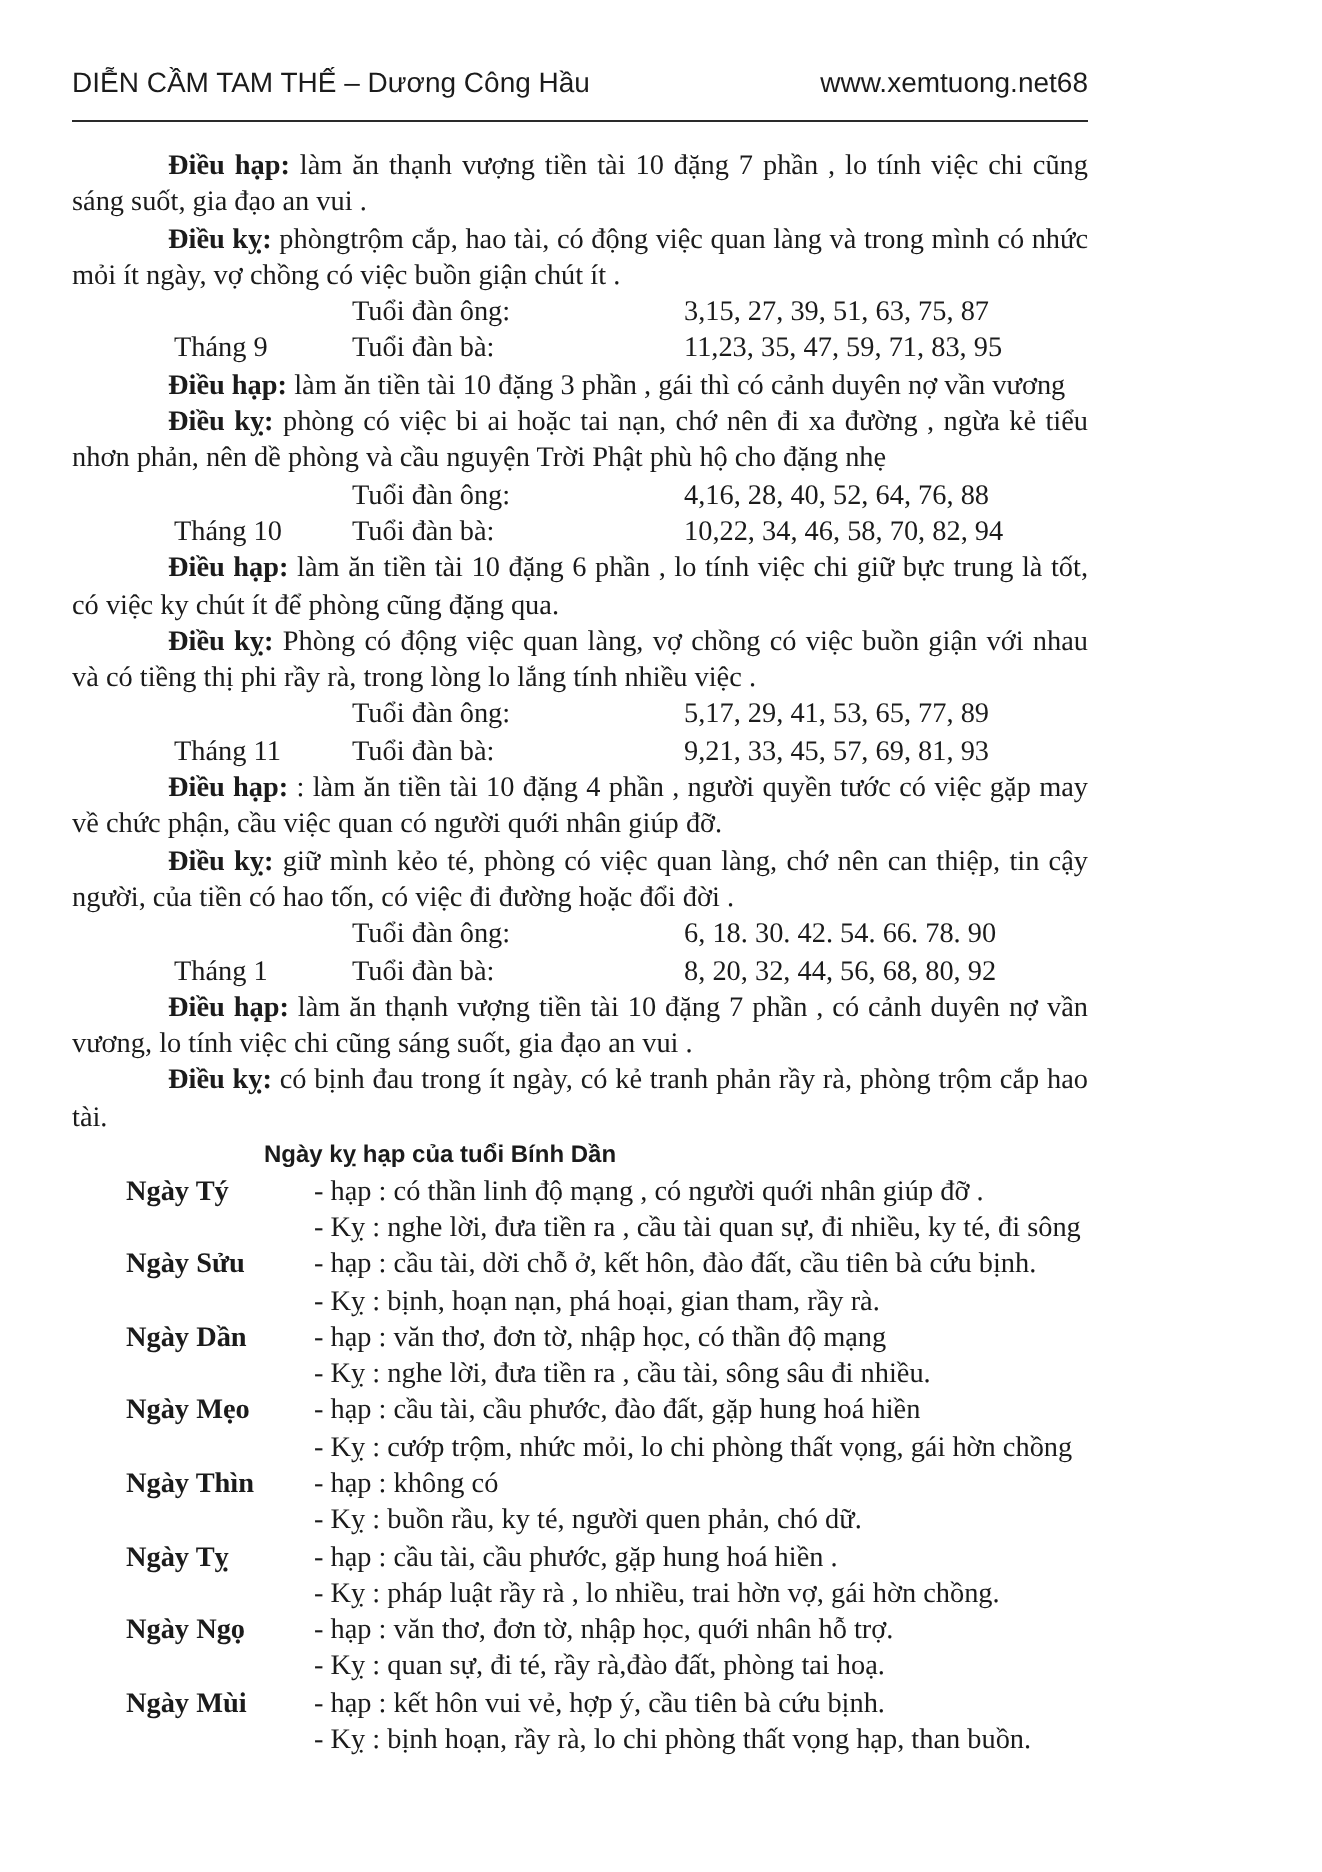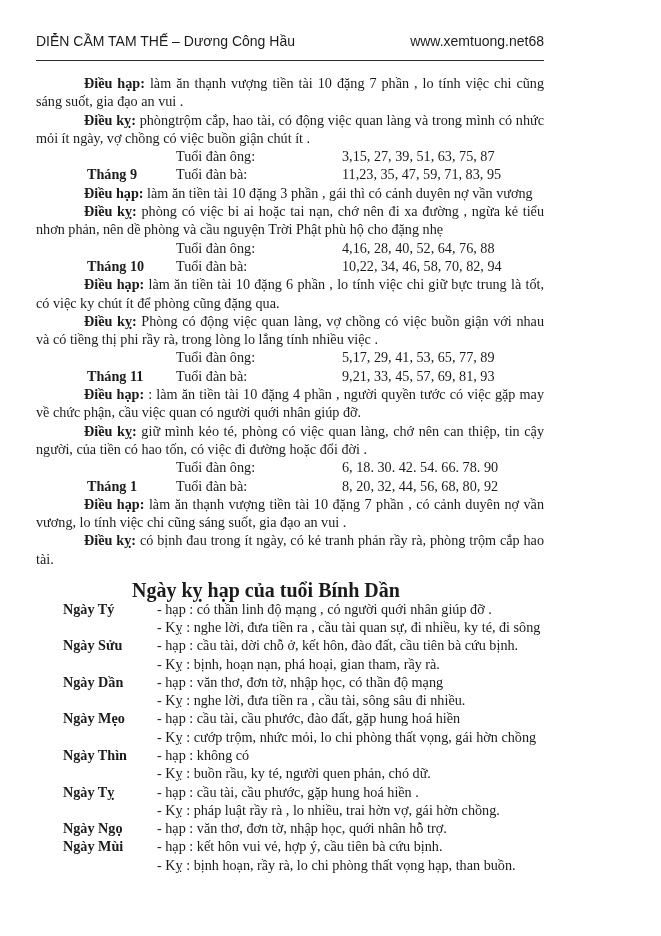--- a/index.html
+++ b/index.html
@@ -20,28 +20,28 @@
   }
   .header-right { display: flex; }
   .doc-body {
     margin: 13px 36px 0 36px;
     font-size: 14.2px;
     line-height: 18.3px;
   }
   .para { margin: 0; text-indent: 48px; text-align: justify; }
   .plabel { font-weight: bold; }
   .ages { display: flex; }
-  .month { flex: none; width: 140px; padding-left: 51px; box-sizing: border-box; font-weight: bold; }
+  .month { flex: none; width: 140px; padding-left: 51px; box-sizing: border-box; font-weight: normal; }
   .tuoi  { flex: none; width: 128px; font-weight: normal; }
   .nums  { flex: 1; margin-left: 38px; }
   .heading {
-    margin: 13px 0 0 96px;
-    font-size: 20px; font-weight: bold;
+    margin: 0 0 0 96px;
+    font-size: 12px; font-weight: bold;
     line-height: 18.6px;
-    font-family: Liberation Serif, serif;
+    font-family: Liberation Sans, sans-serif;
   }
   .dayrow { display: flex; }
   .dayname { flex: none; width: 97px; padding-left: 27px; box-sizing: border-box; font-weight: bold; }
   .daytext { flex: 1; margin-left: 24px; }
 </style>
 </head>
 <body>
 
 <div class="page">
   <div class="header">
@@ -175,20 +175,21 @@
     <span class="dayname"></span>
     <span class="daytext">- Kỵ : pháp luật rầy rà , lo nhiều, trai hờn vợ, gái hờn chồng.</span>
   </div>
 
   <div class="dayrow">
     <span class="dayname">Ngày Ngọ</span>
     <span class="daytext">- hạp : văn thơ, đơn tờ, nhập học, quới nhân hỗ trợ.</span>
   </div>
   <div class="dayrow">
     <span class="dayname"></span>
+    <span class="daytext">- Kỵ : quan sự, đi té, rầy rà,đào đất, phòng tai hoạ.</span>
   </div>
 
   <div class="dayrow">
     <span class="dayname">Ngày Mùi</span>
     <span class="daytext">- hạp : kết hôn vui vẻ, hợp ý, cầu tiên bà cứu bịnh.</span>
   </div>
   <div class="dayrow">
     <span class="dayname"></span>
     <span class="daytext">- Kỵ : bịnh hoạn, rầy rà, lo chi phòng thất vọng hạp, than buồn.</span>
   </div>

